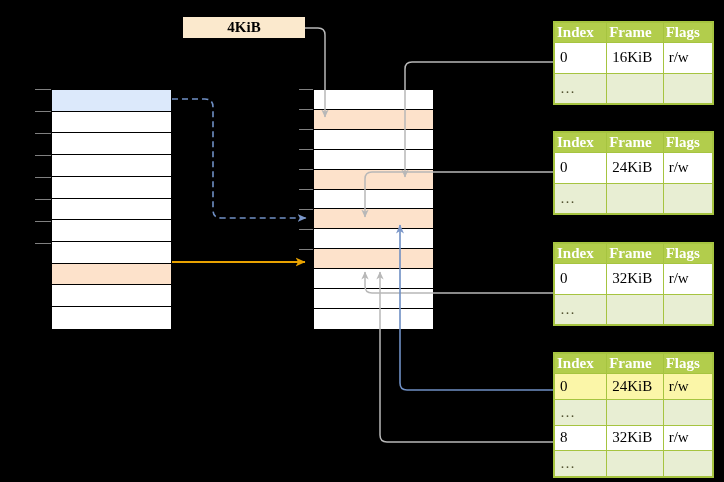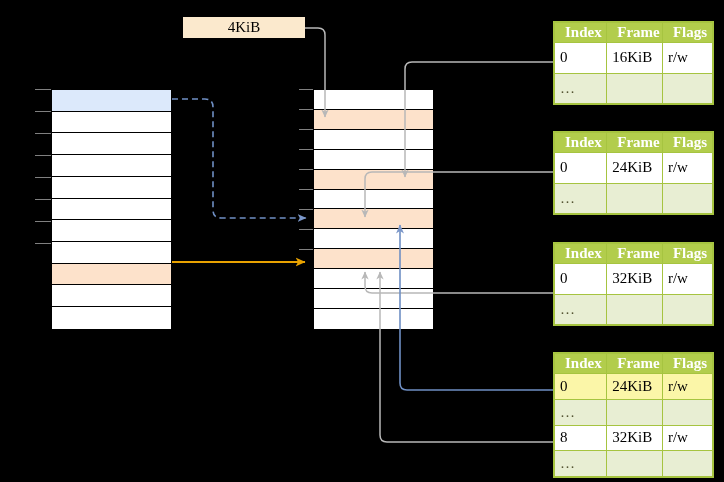--- a/index.html
+++ b/index.html
@@ -22,20 +22,21 @@
   .size-box {
     position: absolute;
     background: #fbe9cd;
     border: none;
     color: #000000;
     font-family: "Liberation Serif", serif;
     font-size: 15px;
     line-height: 21px;
     text-align: center;
     white-space: nowrap;
+    font-weight: bold;
   }
 
   
   .stack {
     position: absolute;
     border: 1.6px solid #000000;
     box-sizing: border-box;
     background: #ffffff;
   }
   .stack-row {
@@ -69,21 +70,21 @@
     height: 100%;
     table-layout: fixed;
   }
   .ptable th {
     background: #b2cd4c;
     color: #ffffff;
     font-family: "Liberation Serif", serif;
     font-weight: bold;
     font-size: 15px;
     text-align: left;
-    padding: 1px 10px;
+    padding: 1px 2px;
     border: 1.2px solid #a6c440;
     white-space: nowrap;
   }
   .ptable td {
     font-family: "Liberation Serif", serif;
     font-size: 15px;
     color: #000000;
     text-align: left;
     padding: 1px 5px;
     border: 1.2px solid #a6c440;

